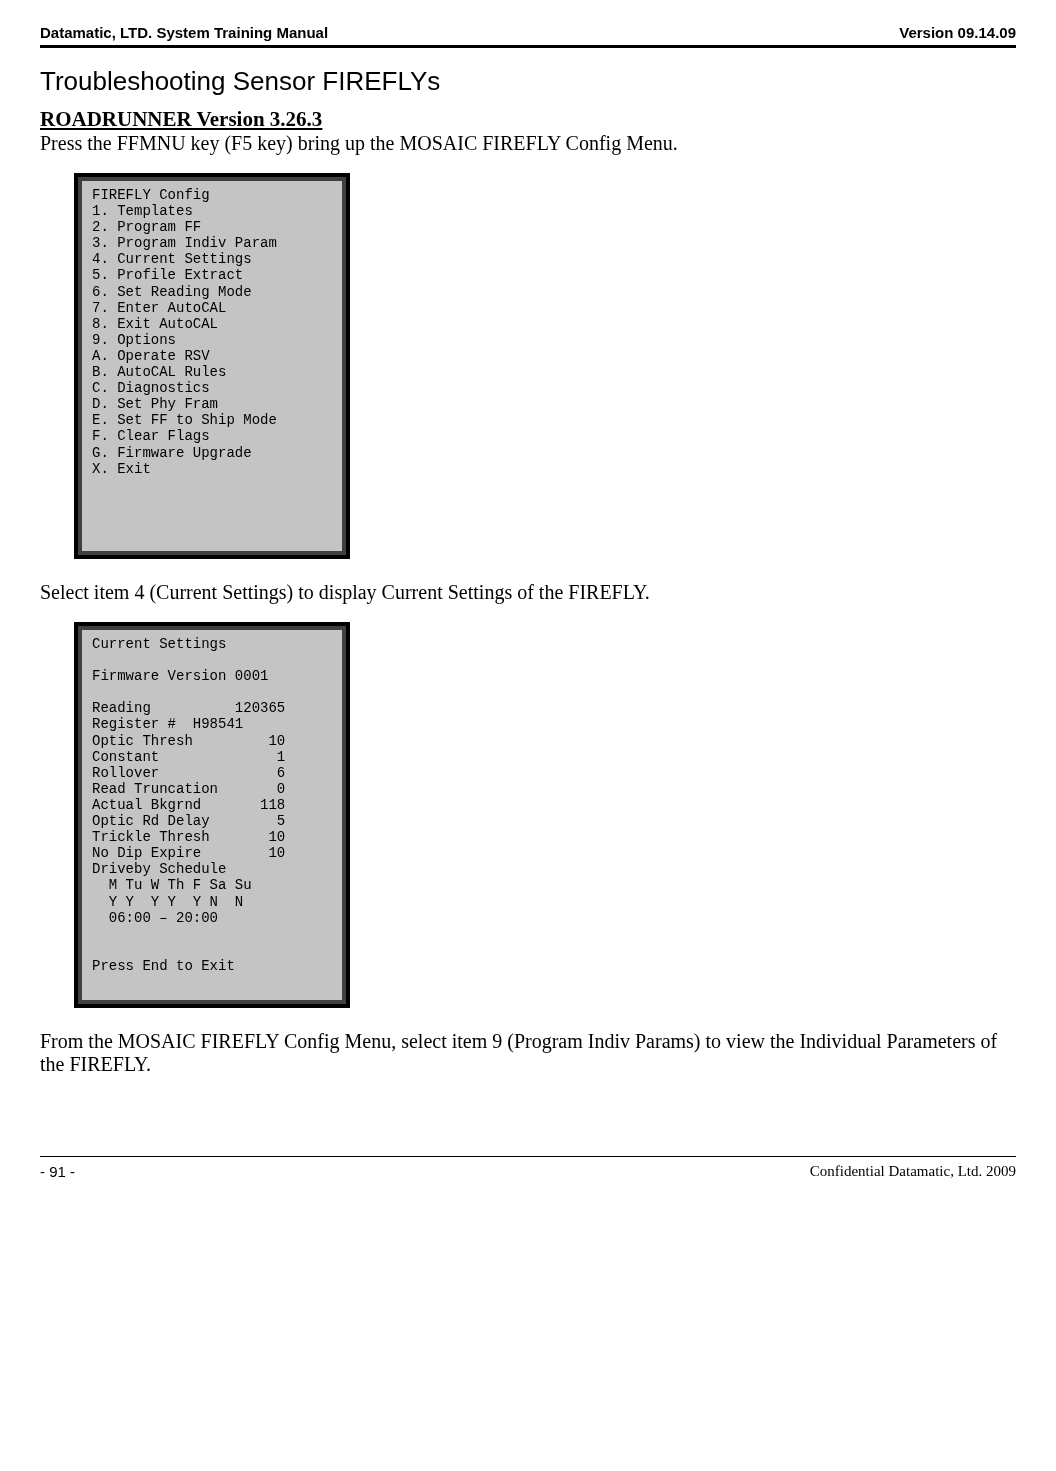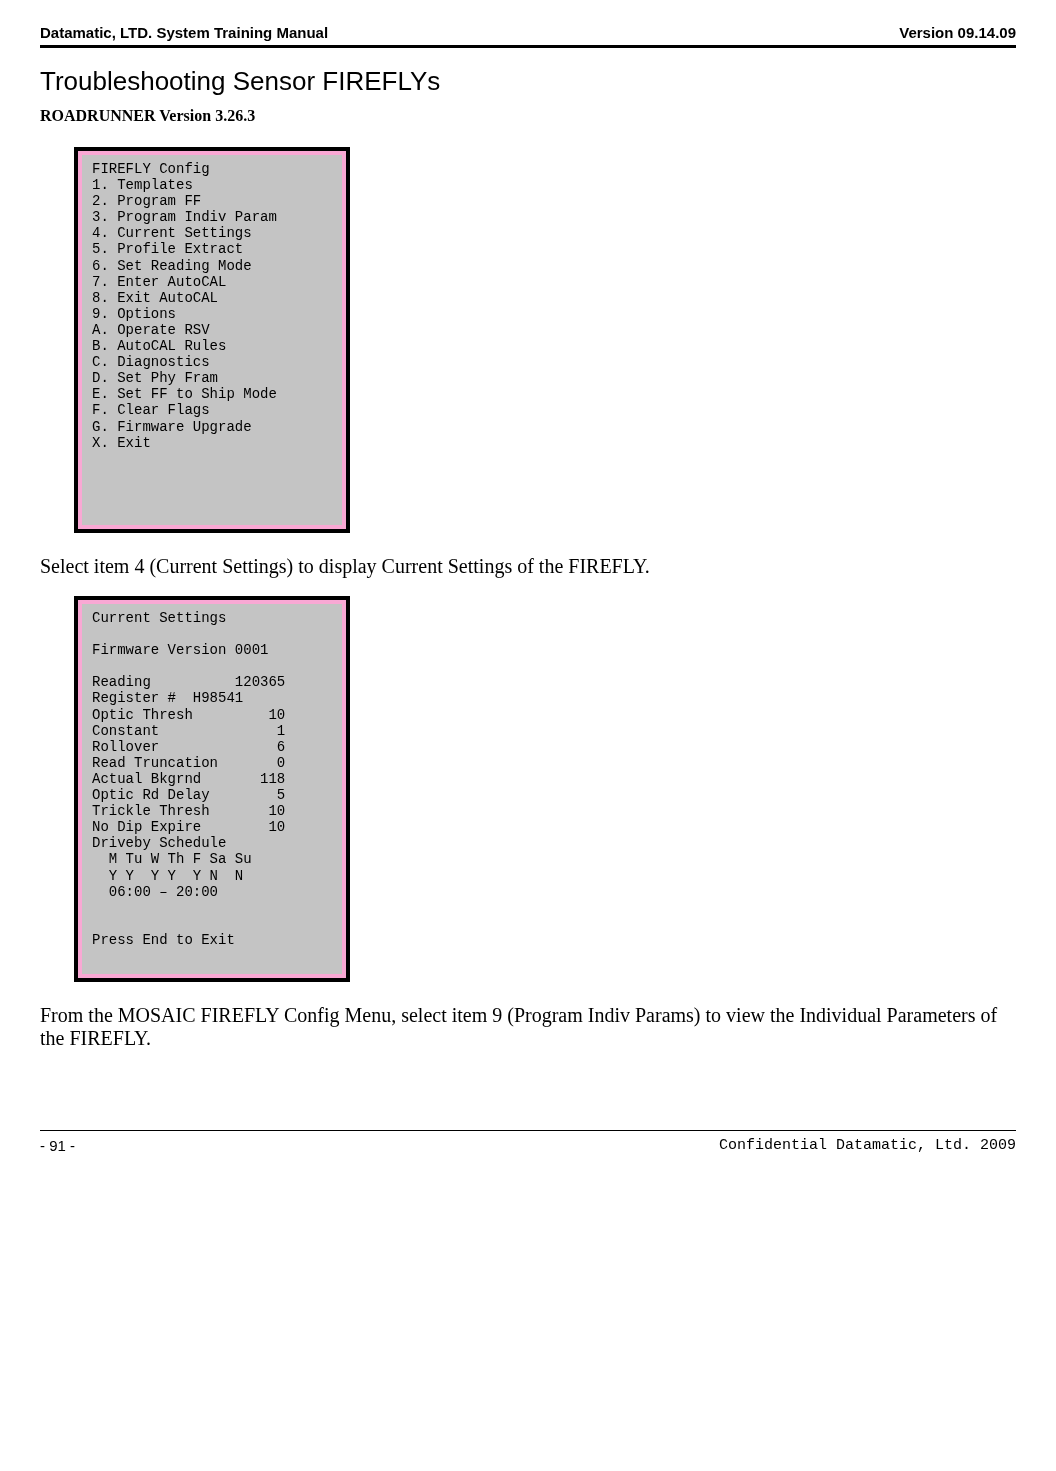--- a/index.html
+++ b/index.html
@@ -29,34 +29,34 @@
       background: #000000;
       margin-bottom: 18px;
     }
     .main-title {
       font-size: 26px;
       font-weight: normal;
       margin-bottom: 10px;
     }
     .sub-title {
       font-family: "Times New Roman", Times, serif;
-      font-size: 16px;
+      font-size: 21px;
       font-weight: bold;
-      margin-bottom: 22px;
+      text-decoration: underline;
     }
     .body-text {
       font-family: "Times New Roman", Times, serif;
       font-size: 20px;
       margin-bottom: 18px;
     }
     .screen-box {
       display: inline-block;
       border: 4px solid #000000;
       padding: 4px;
-      background: #f9a8d4;
+      background: #404040;
       margin-left: 34px;
       margin-bottom: 22px;
     }
     .screen-inner {
       background: #c4c4c4;
       width: 260px;
       padding: 6px 10px 6px 10px;
       font-family: "Courier New", Courier, monospace;
       font-size: 14px;
       line-height: 1.15;
@@ -72,36 +72,37 @@
     }
     .footer-row {
       display: flex;
       justify-content: space-between;
       font-size: 15px;
     }
     .footer-left {
       font-family: Arial, Helvetica, sans-serif;
     }
     .footer-right {
-      font-family: Liberation Mono, monospace;
+      font-family: Liberation Serif, serif;
     }
   </style>
 </head>
 <body>
 
 <div class="page">
   <div class="header-row">
     <span>Datamatic, LTD. System Training  Manual</span>
     <span>Version 09.14.09</span>
   </div>
   <div class="header-rule"></div>
 
   <h1 class="main-title">Troubleshooting Sensor FIREFLYs</h1>
   <h2 class="sub-title">ROADRUNNER Version 3.26.3</h2>
 
+  <p class="body-text">Press the FFMNU key (F5 key) bring up the MOSAIC FIREFLY Config Menu.</p>
 
   <div class="screen-box">
     <div class="screen-inner">FIREFLY Config
 1. Templates
 2. Program FF
 3. Program Indiv Param
 4. Current Settings
 5. Profile Extract
 6. Set Reading Mode
 7. Enter AutoCAL

